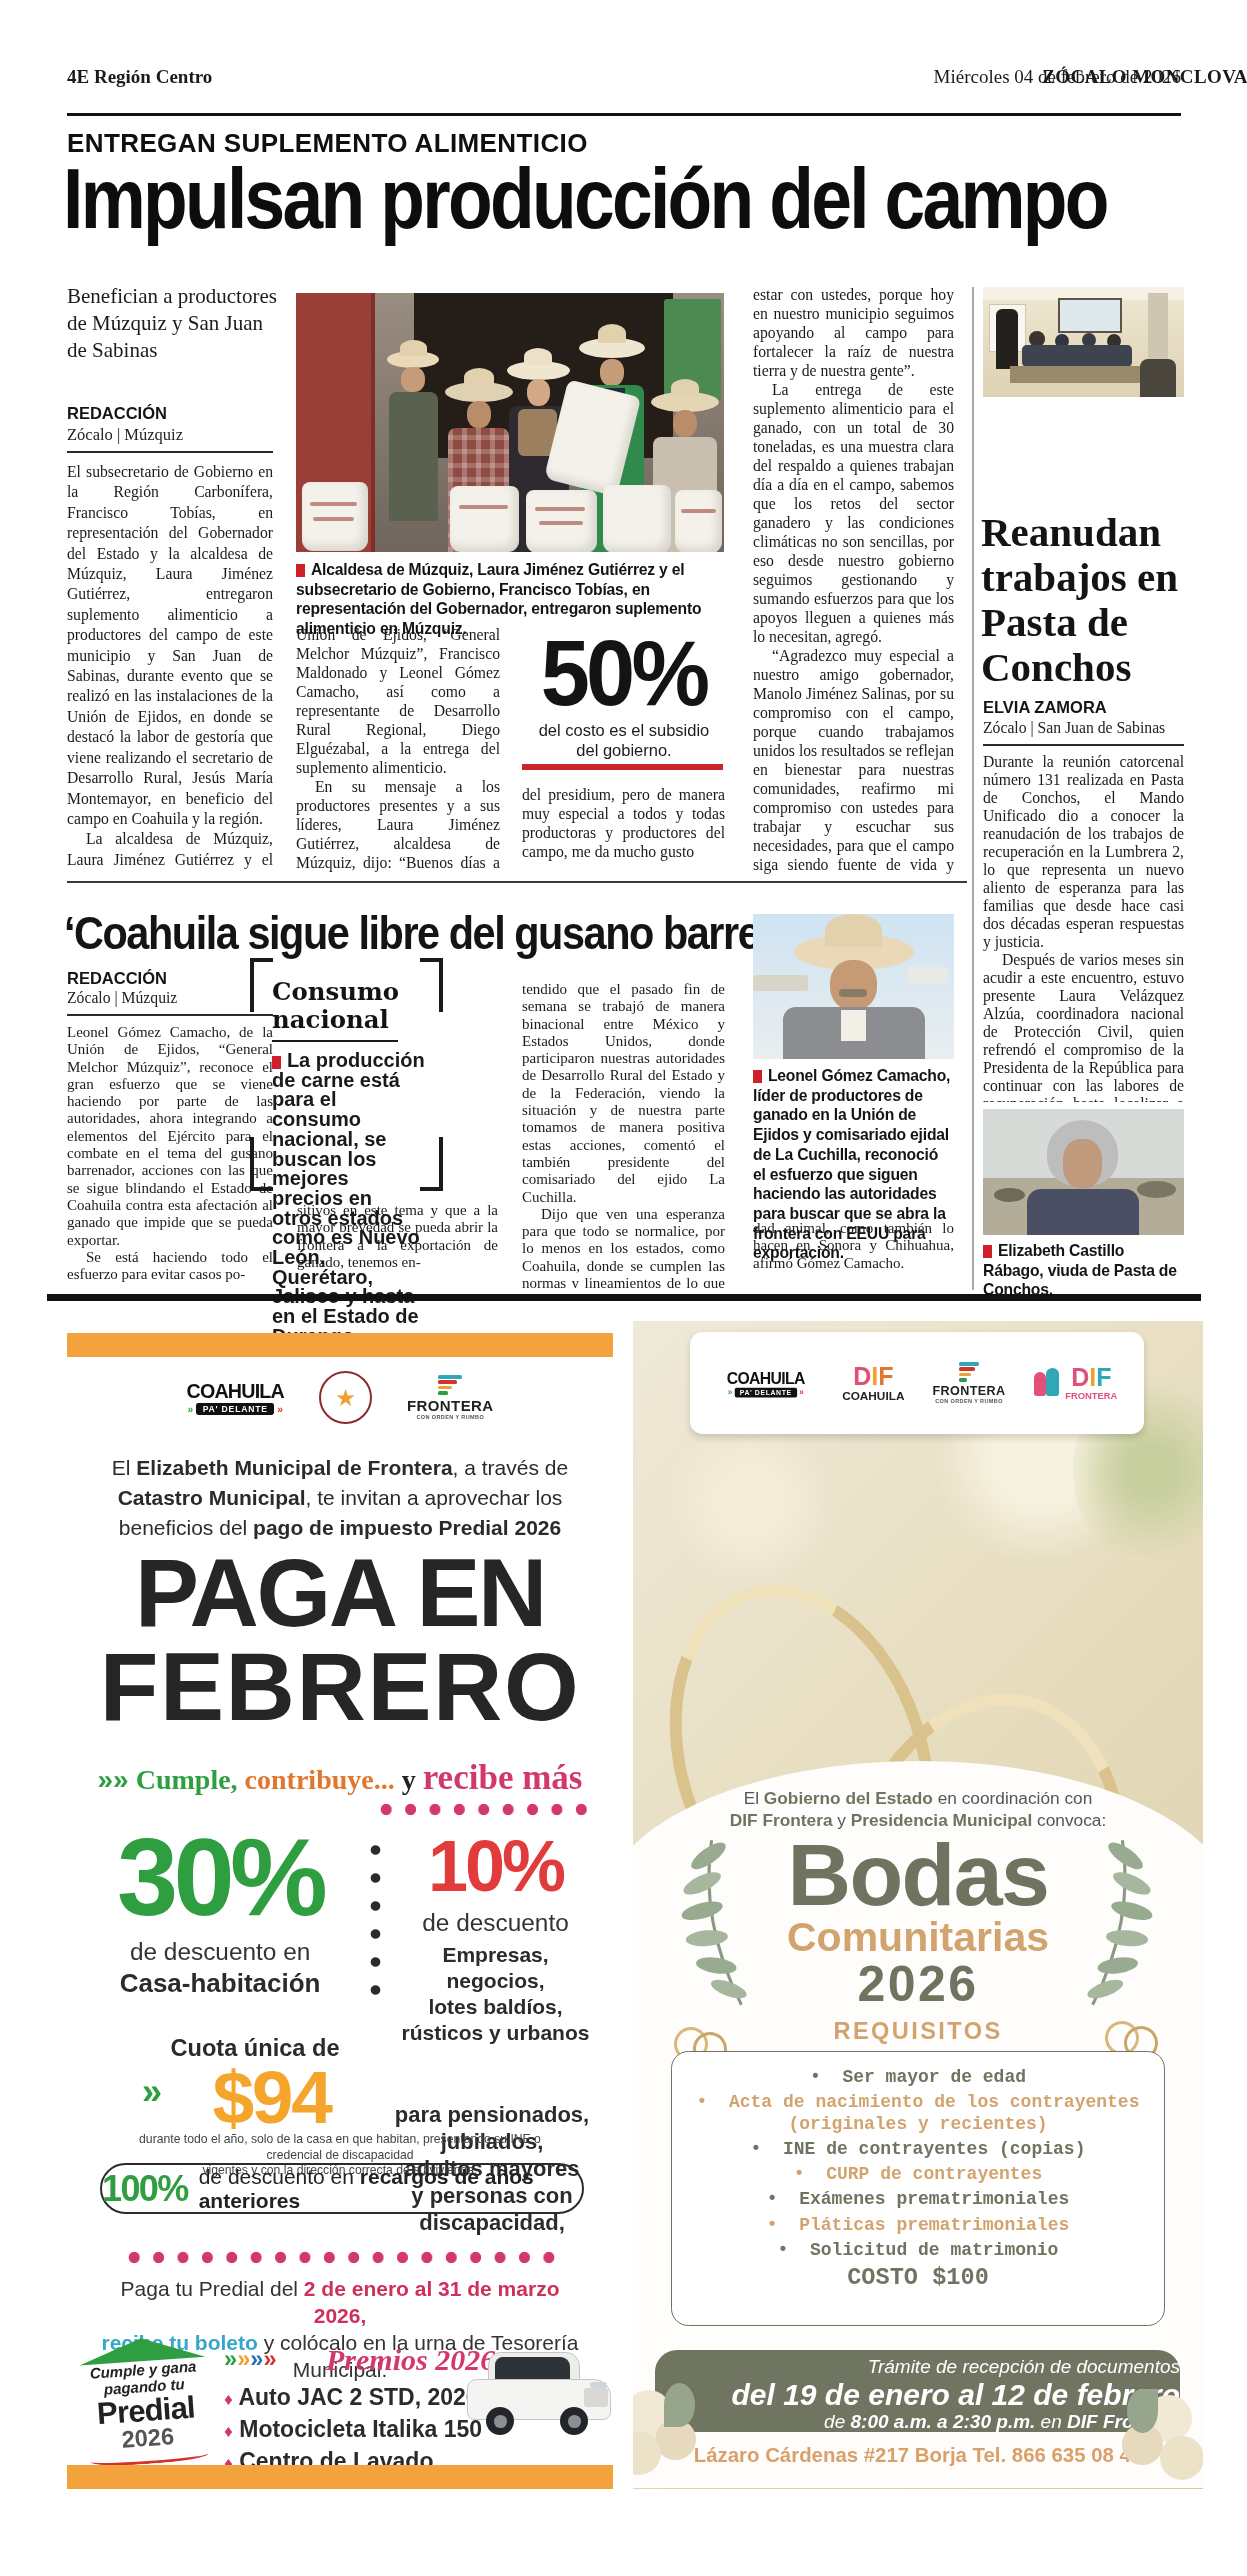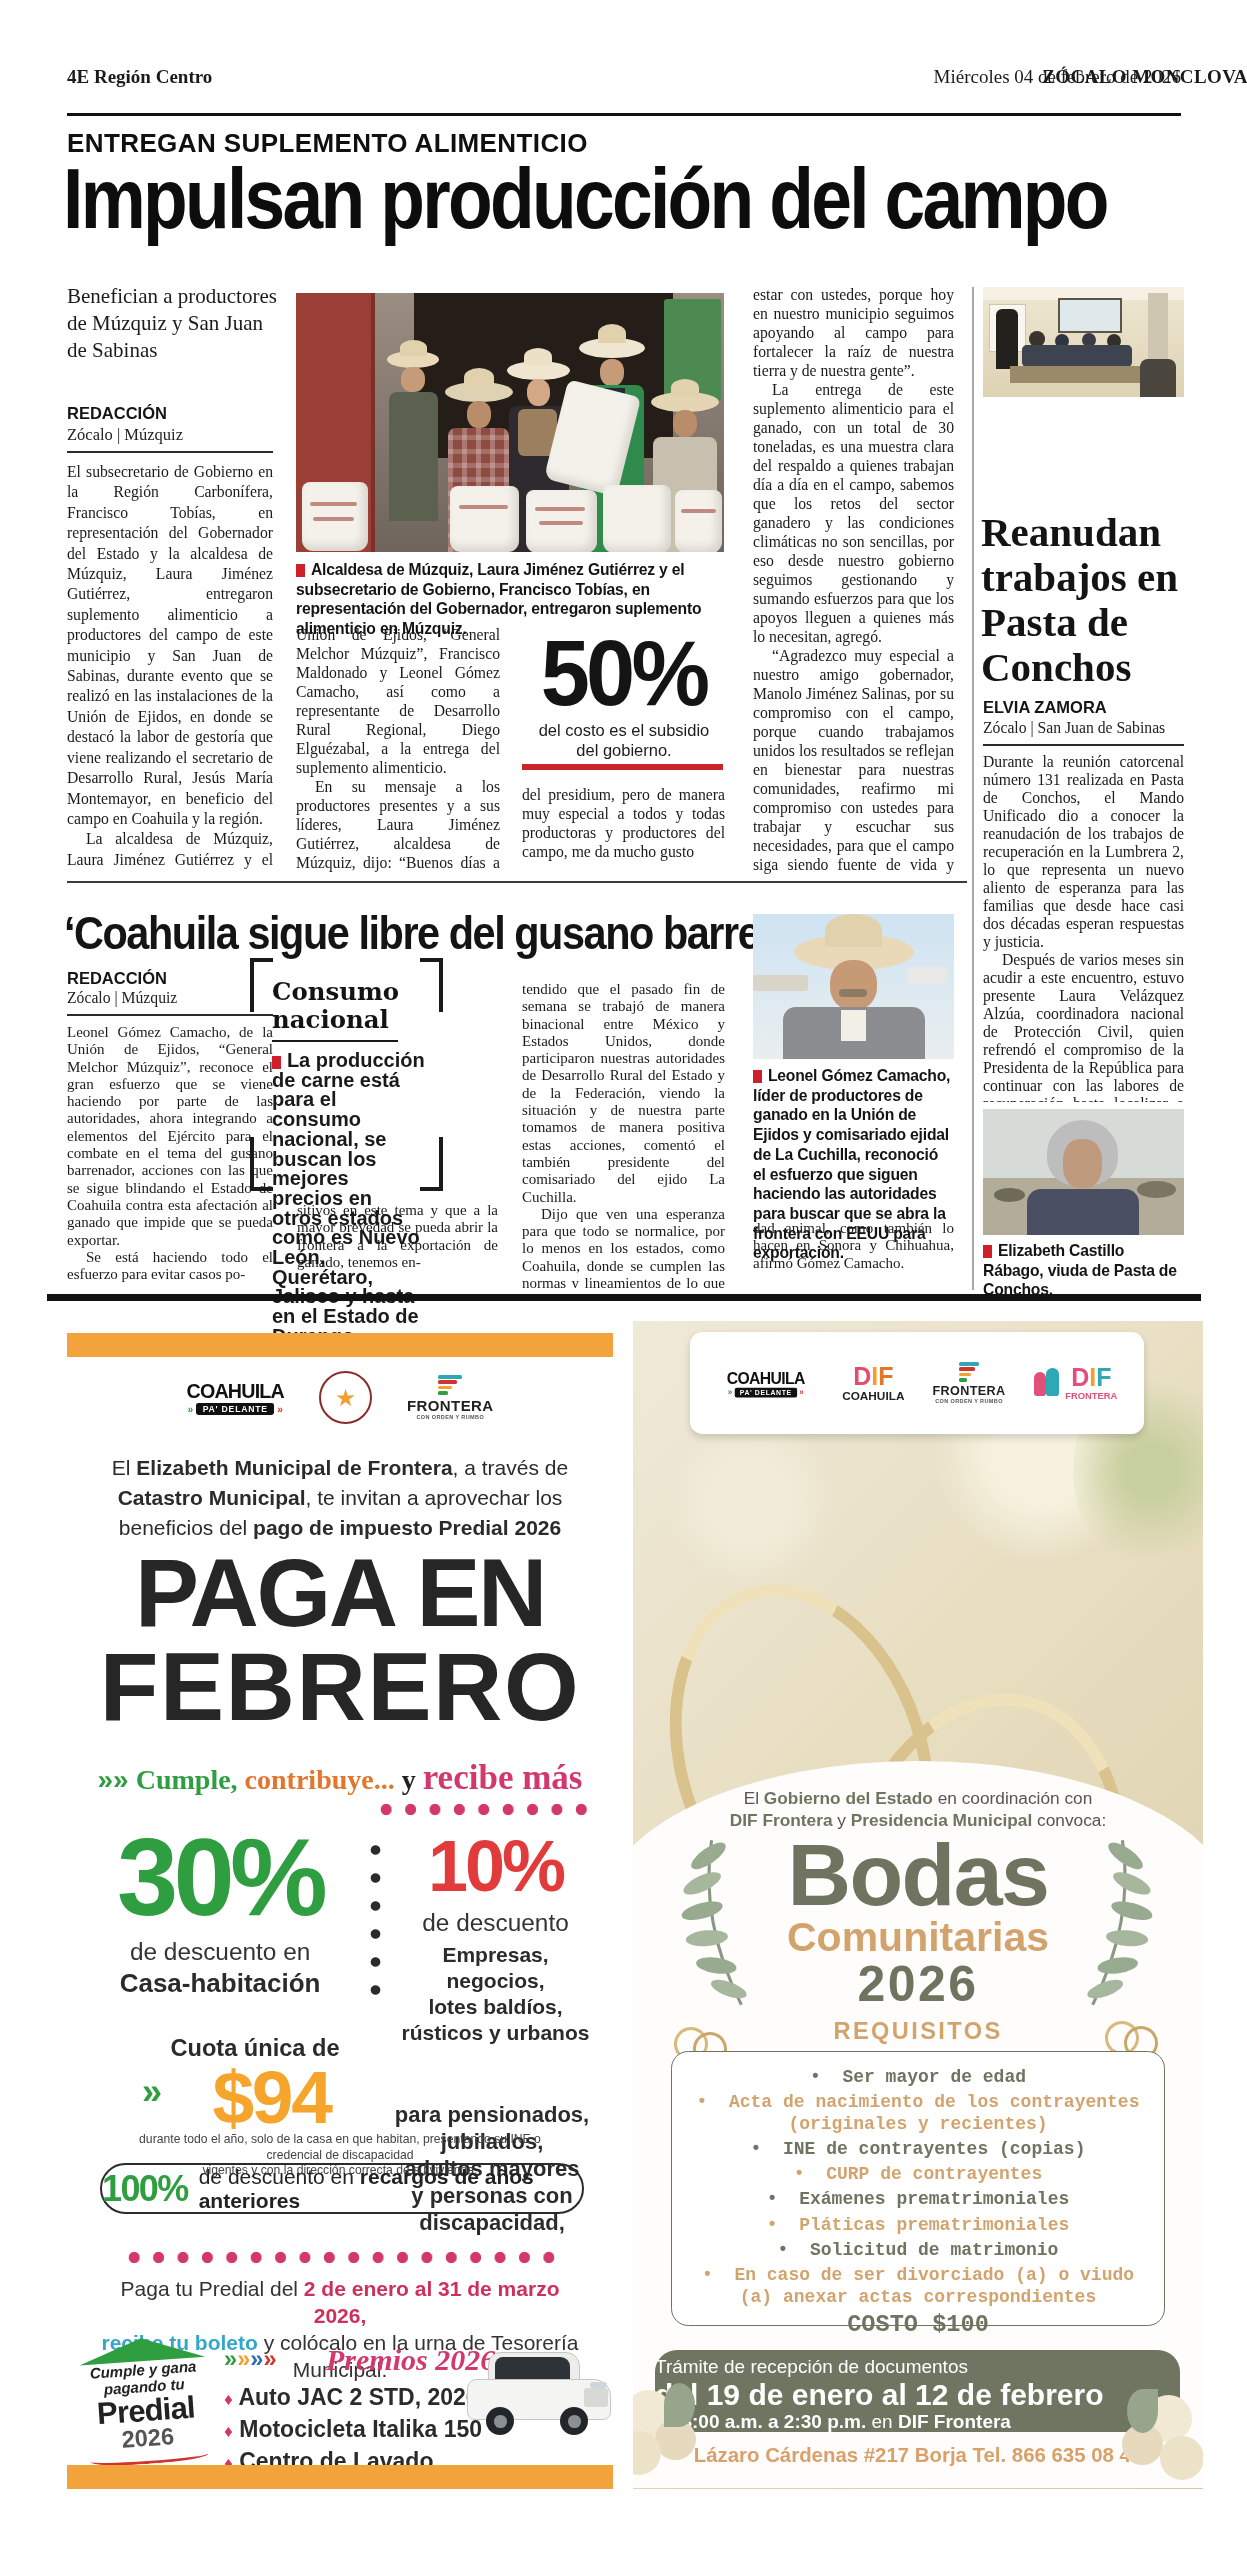--- a/index.html
+++ b/index.html
@@ -472,25 +472,24 @@
     <div class="abs tan" style="left:0;top:697px;width:570px;text-align:center;font-weight:900;font-size:23.6px;letter-spacing:2.4px;">REQUISITOS</div>
 
     <div class="abs" style="left:38px;top:730px;width:494px;height:275px;background:#fff;border:1.6px solid #6f7460;border-radius:17.3px;padding:11px 19px;box-sizing:border-box;">
       <div class="req-item olive"><span>•</span>&nbsp;&nbsp;<span class="b">Ser mayor de edad</span></div>
       <div class="req-item tan"><span>•</span>&nbsp;&nbsp;<span class="b">Acta de nacimiento de los contrayentes (originales y recientes)</span></div>
       <div class="req-item olive"><span>•</span>&nbsp;&nbsp;<span class="b">INE de contrayentes (copias)</span></div>
       <div class="req-item tan"><span>•</span>&nbsp;&nbsp;<span class="b">CURP de contrayentes</span></div>
       <div class="req-item olive"><span>•</span>&nbsp;&nbsp;<span class="b">Exámenes prematrimoniales</span></div>
       <div class="req-item tan"><span>•</span>&nbsp;&nbsp;<span class="b">Pláticas prematrimoniales</span></div>
       <div class="req-item olive"><span>•</span>&nbsp;&nbsp;<span class="b">Solicitud de matrimonio</span></div>
-      <div class="req-item tan"><span>•</span>&nbsp;&nbsp;<span class="b">En caso de ser divorciado (a) o viudo (a) anexar actas correspondientes</span></div>
       <div class="req-item olive" style="font-size:23.6px;font-weight:900;margin-top:6.3px;">COSTO $100</div>
     </div>
 
-    <div class="abs" style="left:22px;top:1029px;width:525px;height:82px;background:#6f7560;border-radius:22px;color:#fff;text-align:left;padding-top:6.3px;box-sizing:border-box;">
+    <div class="abs" style="left:22px;top:1029px;width:525px;height:82px;background:#6f7560;border-radius:22px;color:#fff;text-align:right;padding-top:6.3px;box-sizing:border-box;font-style:italic;">
       <div style="font-size:19px;">Trámite de recepción de documentos</div>
       <div style="font-weight:900;font-size:30px;line-height:1.1;">del 19 de enero al 12 de febrero</div>
       <div style="font-size:19px;"><span>de </span><b>8:00 a.m. a 2:30 p.m.</b><span> en </span><b>DIF Frontera</b></div>
     </div>
 
     <div class="abs" style="left:0;top:1123px;width:570px;text-align:center;font-weight:800;font-size:20.4px;color:#d9a06a;">Lázaro Cárdenas #217 Borja Tel. 866 635 08 42</div>
 
     <div class="abs" style="left:-15.7px;top:1038px;width:110px;height:130px;">
       <div class="flower" style="left:7.9px;top:31px;width:47px;height:47px;background:#f1e9d4;"></div>
       <div class="flower" style="left:38px;top:60px;width:41px;height:41px;background:#e6d9bd;"></div>

